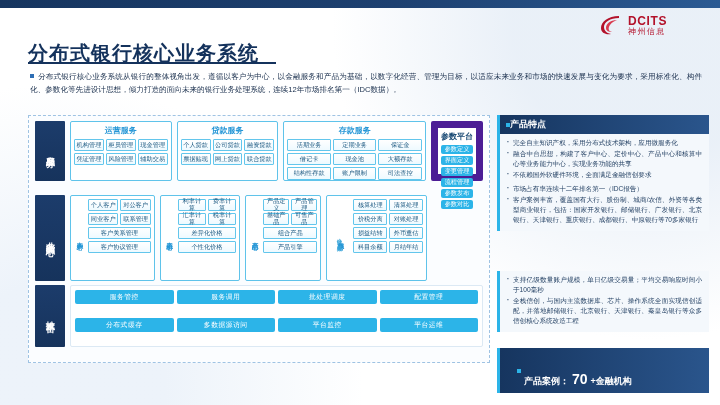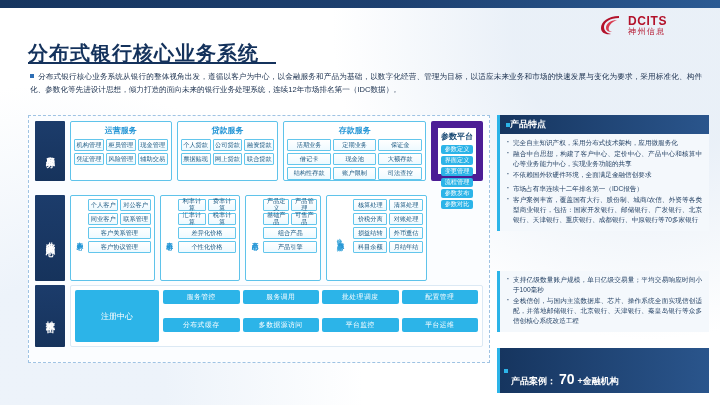--- a/index.html
+++ b/index.html
@@ -162,21 +162,21 @@
   }
   .card li::before {
     content:"\00B7"; position:absolute; left:0; top:-1px;
     color:#1c3a5e; font-weight:bold;
   }
   #card-feature { top:115px; }
   #card-advantage { top:180px; }
   #card-performance { top:271px; }
   #card-case {
     top:348px; background:linear-gradient(90deg,#16355f,#2a558c);
-    color:#fff; padding:5px 4px; display:flex; align-items:baseline; gap:3px;
+    color:#fff; padding:5px 17px; display:flex; align-items:baseline; gap:3px;
   }
   #card-case .bullet { width:4px; height:4px; background:#2cb4e8; align-self:center; }
   #card-case .lbl { font-size:9px; font-weight:bold; }
   #card-case .num { font-size:14px; font-weight:bold; }
   #card-case .suffix { font-size:9px; font-weight:bold;margin-top:22px; }
 </style>
 </head>
 <body>
 
 <div id="topbar"></div>
@@ -307,21 +307,20 @@
           <div class="cell">月结年结</div>
         </div>
       </div>
     </div>
   </div>
 
   <div class="band" style="height:62px;">
     <div class="vlabel">技术平台</div>
     <div class="bandbody">
       <div id="tech">
-        <div class="big">注册中心</div>
         <div class="tgrid">
           <div class="tcell">服务管控</div>
           <div class="tcell">服务调用</div>
           <div class="tcell">批处理调度</div>
           <div class="tcell">配置管理</div>
           <div class="tcell">分布式缓存</div>
           <div class="tcell">多数据源访问</div>
           <div class="tcell">平台监控</div>
           <div class="tcell">平台运维</div>
         </div>

